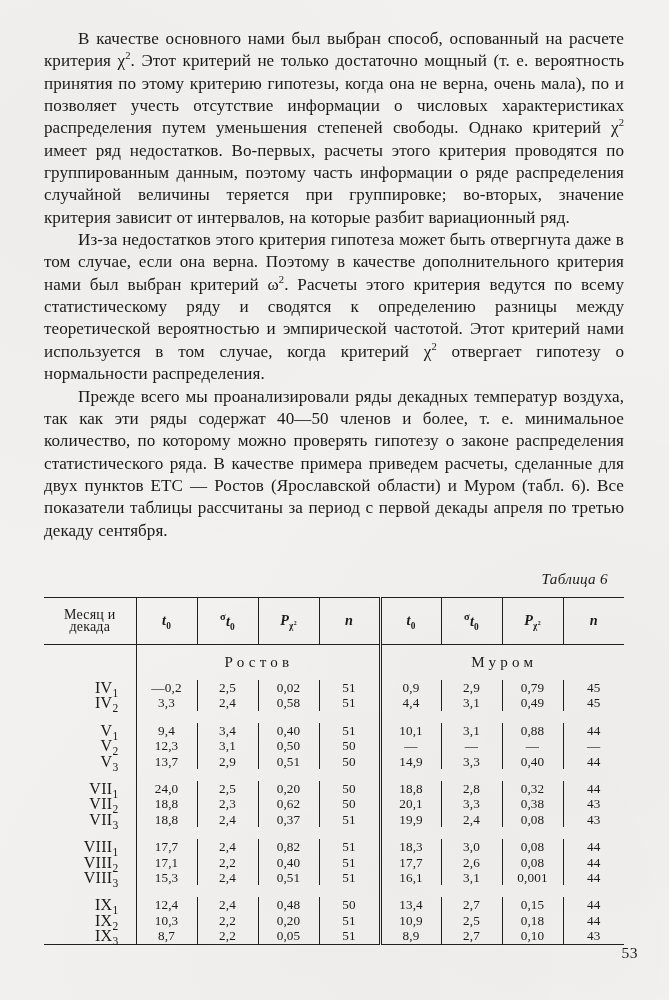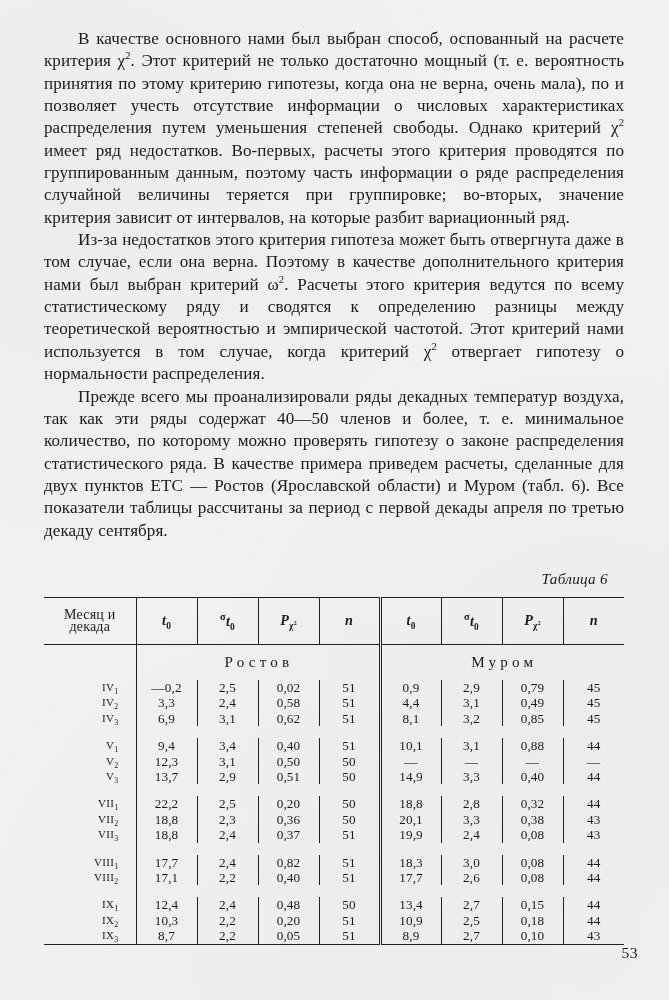--- a/index.html
+++ b/index.html
@@ -133,21 +133,21 @@
 
   tr.datarow td {
     height: 15.4px;
     line-height: 15.4px;
     font-size: 13.2px;
     letter-spacing: 0.15px;
   }
   tr.datarow td.label {
     text-align: right;
     padding-right: 17px;
-    font-size: 11px;
+    font-size: 16px;
     letter-spacing: 0.3px;
   }
   tr.datarow td.label sub {
     font-size: 0.72em;
     vertical-align: sub;
     line-height: 0;
   }
   tr.spacer td {
     height: 12px;
     line-height: 12px;
@@ -252,31 +252,20 @@
               <td class="label">IV<sub>2</sub></td>
               <td class="vsep">3,3</td>
               <td class="vsep">2,4</td>
               <td class="vsep">0,58</td>
               <td class="vsep">51</td>
               <td class="vsep2">4,4</td>
               <td class="vsep">3,1</td>
               <td class="vsep">0,49</td>
               <td class="vsep">45</td>
             </tr>
-            <tr class="datarow">
-              <td class="label">IV<sub>3</sub></td>
-              <td class="vsep">6,9</td>
-              <td class="vsep">3,1</td>
-              <td class="vsep">0,62</td>
-              <td class="vsep">51</td>
-              <td class="vsep2">8,1</td>
-              <td class="vsep">3,2</td>
-              <td class="vsep">0,85</td>
-              <td class="vsep">45</td>
-            </tr>
             <tr class="spacer">
               <td colspan="1"></td>
               <td class="vsep" colspan="4"></td>
               <td class="vsep2" colspan="4"></td>
             </tr>
             <tr class="datarow">
               <td class="label">V<sub>1</sub></td>
               <td class="vsep">9,4</td>
               <td class="vsep">3,4</td>
               <td class="vsep">0,40</td>
@@ -308,34 +297,34 @@
               <td class="vsep">0,40</td>
               <td class="vsep">44</td>
             </tr>
             <tr class="spacer">
               <td colspan="1"></td>
               <td class="vsep" colspan="4"></td>
               <td class="vsep2" colspan="4"></td>
             </tr>
             <tr class="datarow">
               <td class="label">VII<sub>1</sub></td>
-              <td class="vsep">22,2</td>
+              <td class="vsep">24,0</td>
               <td class="vsep">2,5</td>
               <td class="vsep">0,20</td>
               <td class="vsep">50</td>
               <td class="vsep2">18,8</td>
               <td class="vsep">2,8</td>
               <td class="vsep">0,32</td>
               <td class="vsep">44</td>
             </tr>
             <tr class="datarow">
               <td class="label">VII<sub>2</sub></td>
               <td class="vsep">18,8</td>
               <td class="vsep">2,3</td>
-              <td class="vsep">0,36</td>
+              <td class="vsep">0,62</td>
               <td class="vsep">50</td>
               <td class="vsep2">20,1</td>
               <td class="vsep">3,3</td>
               <td class="vsep">0,38</td>
               <td class="vsep">43</td>
             </tr>
             <tr class="datarow">
               <td class="label">VII<sub>3</sub></td>
               <td class="vsep">18,8</td>
               <td class="vsep">2,4</td>
@@ -366,20 +355,31 @@
               <td class="label">VIII<sub>2</sub></td>
               <td class="vsep">17,1</td>
               <td class="vsep">2,2</td>
               <td class="vsep">0,40</td>
               <td class="vsep">51</td>
               <td class="vsep2">17,7</td>
               <td class="vsep">2,6</td>
               <td class="vsep">0,08</td>
               <td class="vsep">44</td>
             </tr>
+            <tr class="datarow">
+              <td class="label">VIII<sub>3</sub></td>
+              <td class="vsep">15,3</td>
+              <td class="vsep">2,4</td>
+              <td class="vsep">0,51</td>
+              <td class="vsep">51</td>
+              <td class="vsep2">16,1</td>
+              <td class="vsep">3,1</td>
+              <td class="vsep">0,001</td>
+              <td class="vsep">44</td>
+            </tr>
             <tr class="spacer">
               <td colspan="1"></td>
               <td class="vsep" colspan="4"></td>
               <td class="vsep2" colspan="4"></td>
             </tr>
             <tr class="datarow">
               <td class="label">IX<sub>1</sub></td>
               <td class="vsep">12,4</td>
               <td class="vsep">2,4</td>
               <td class="vsep">0,48</td>

